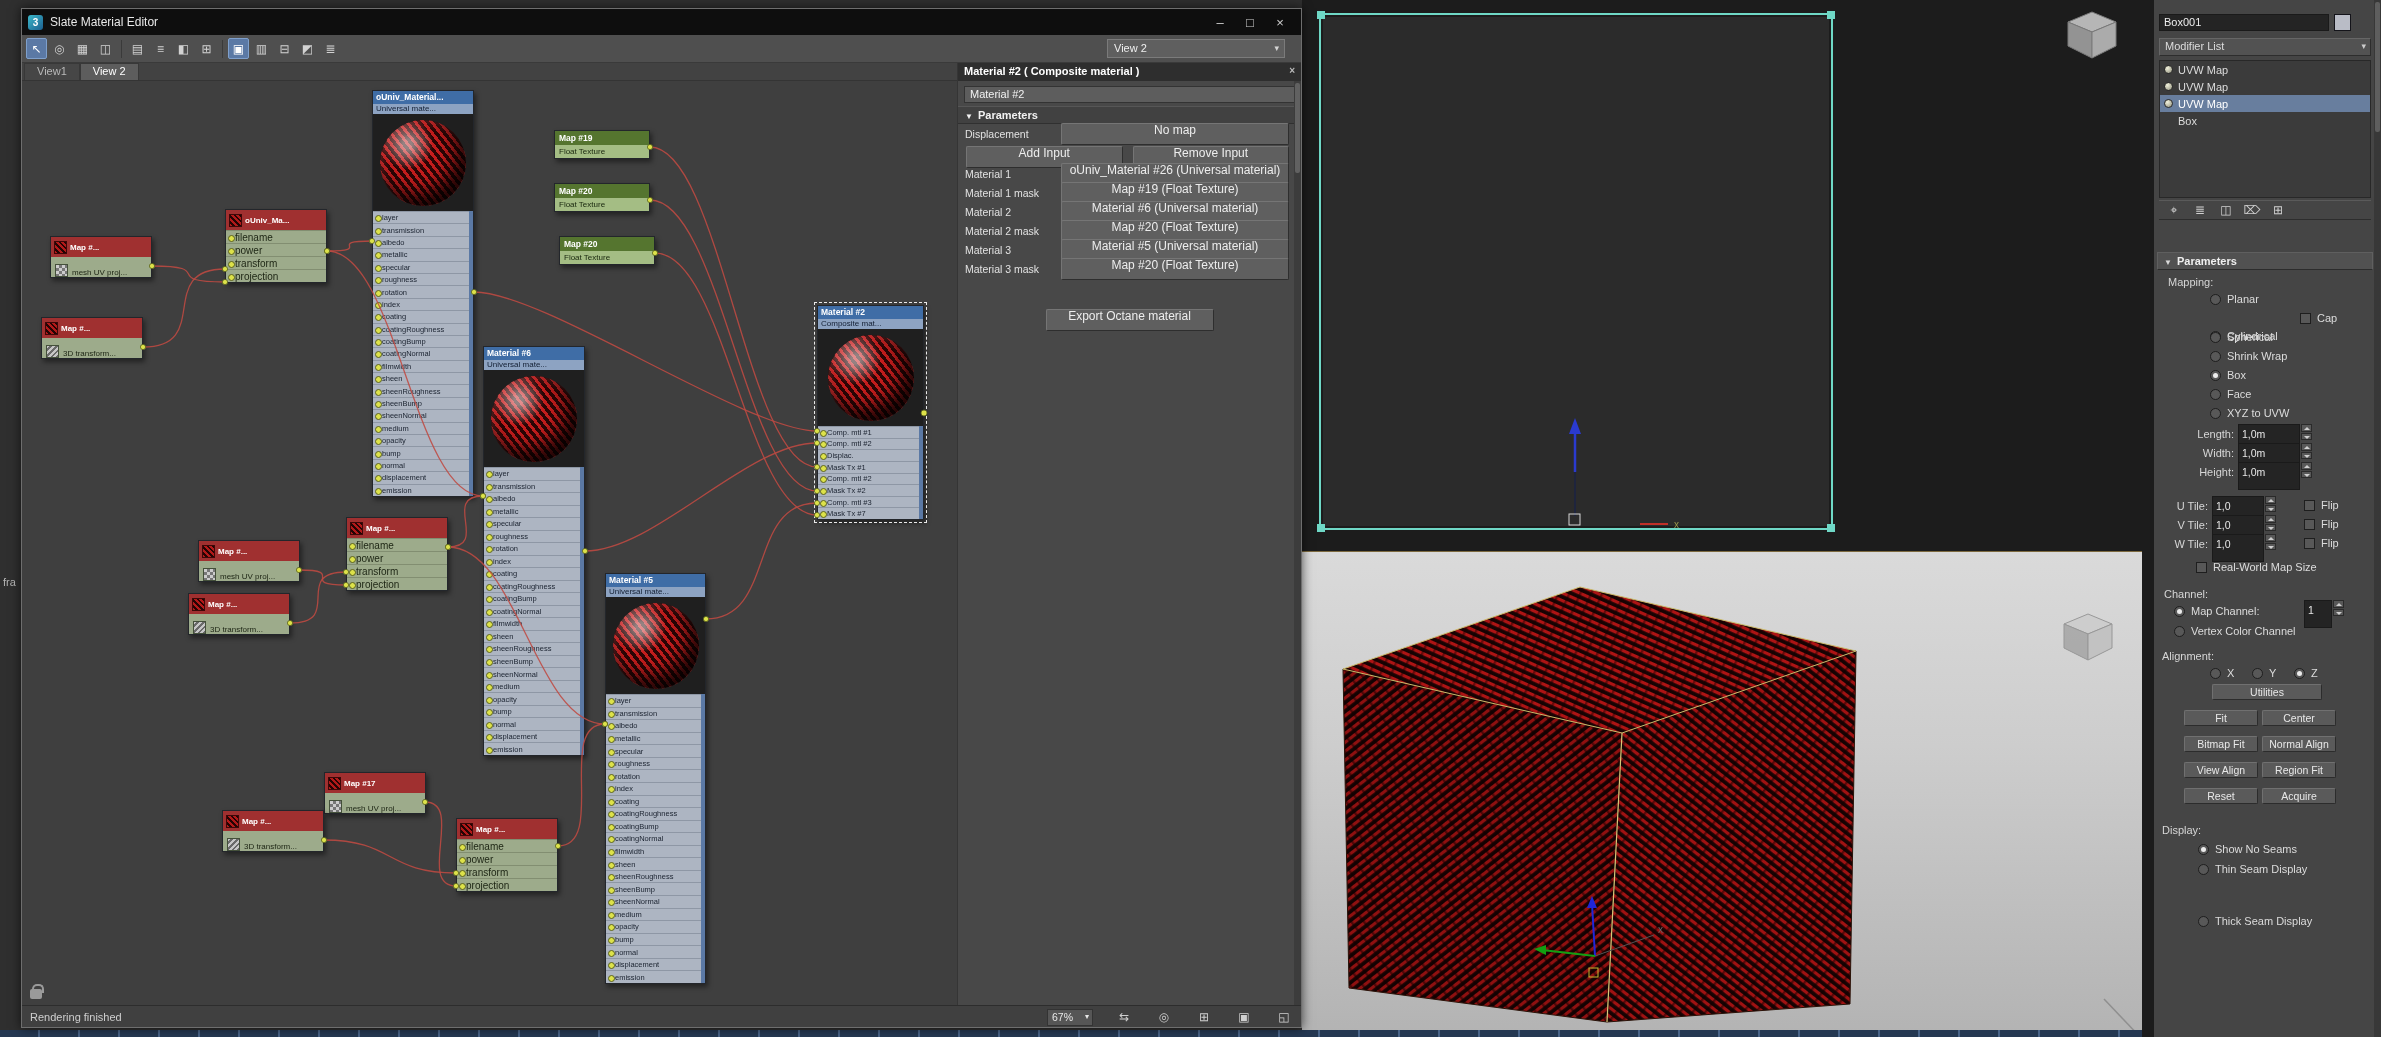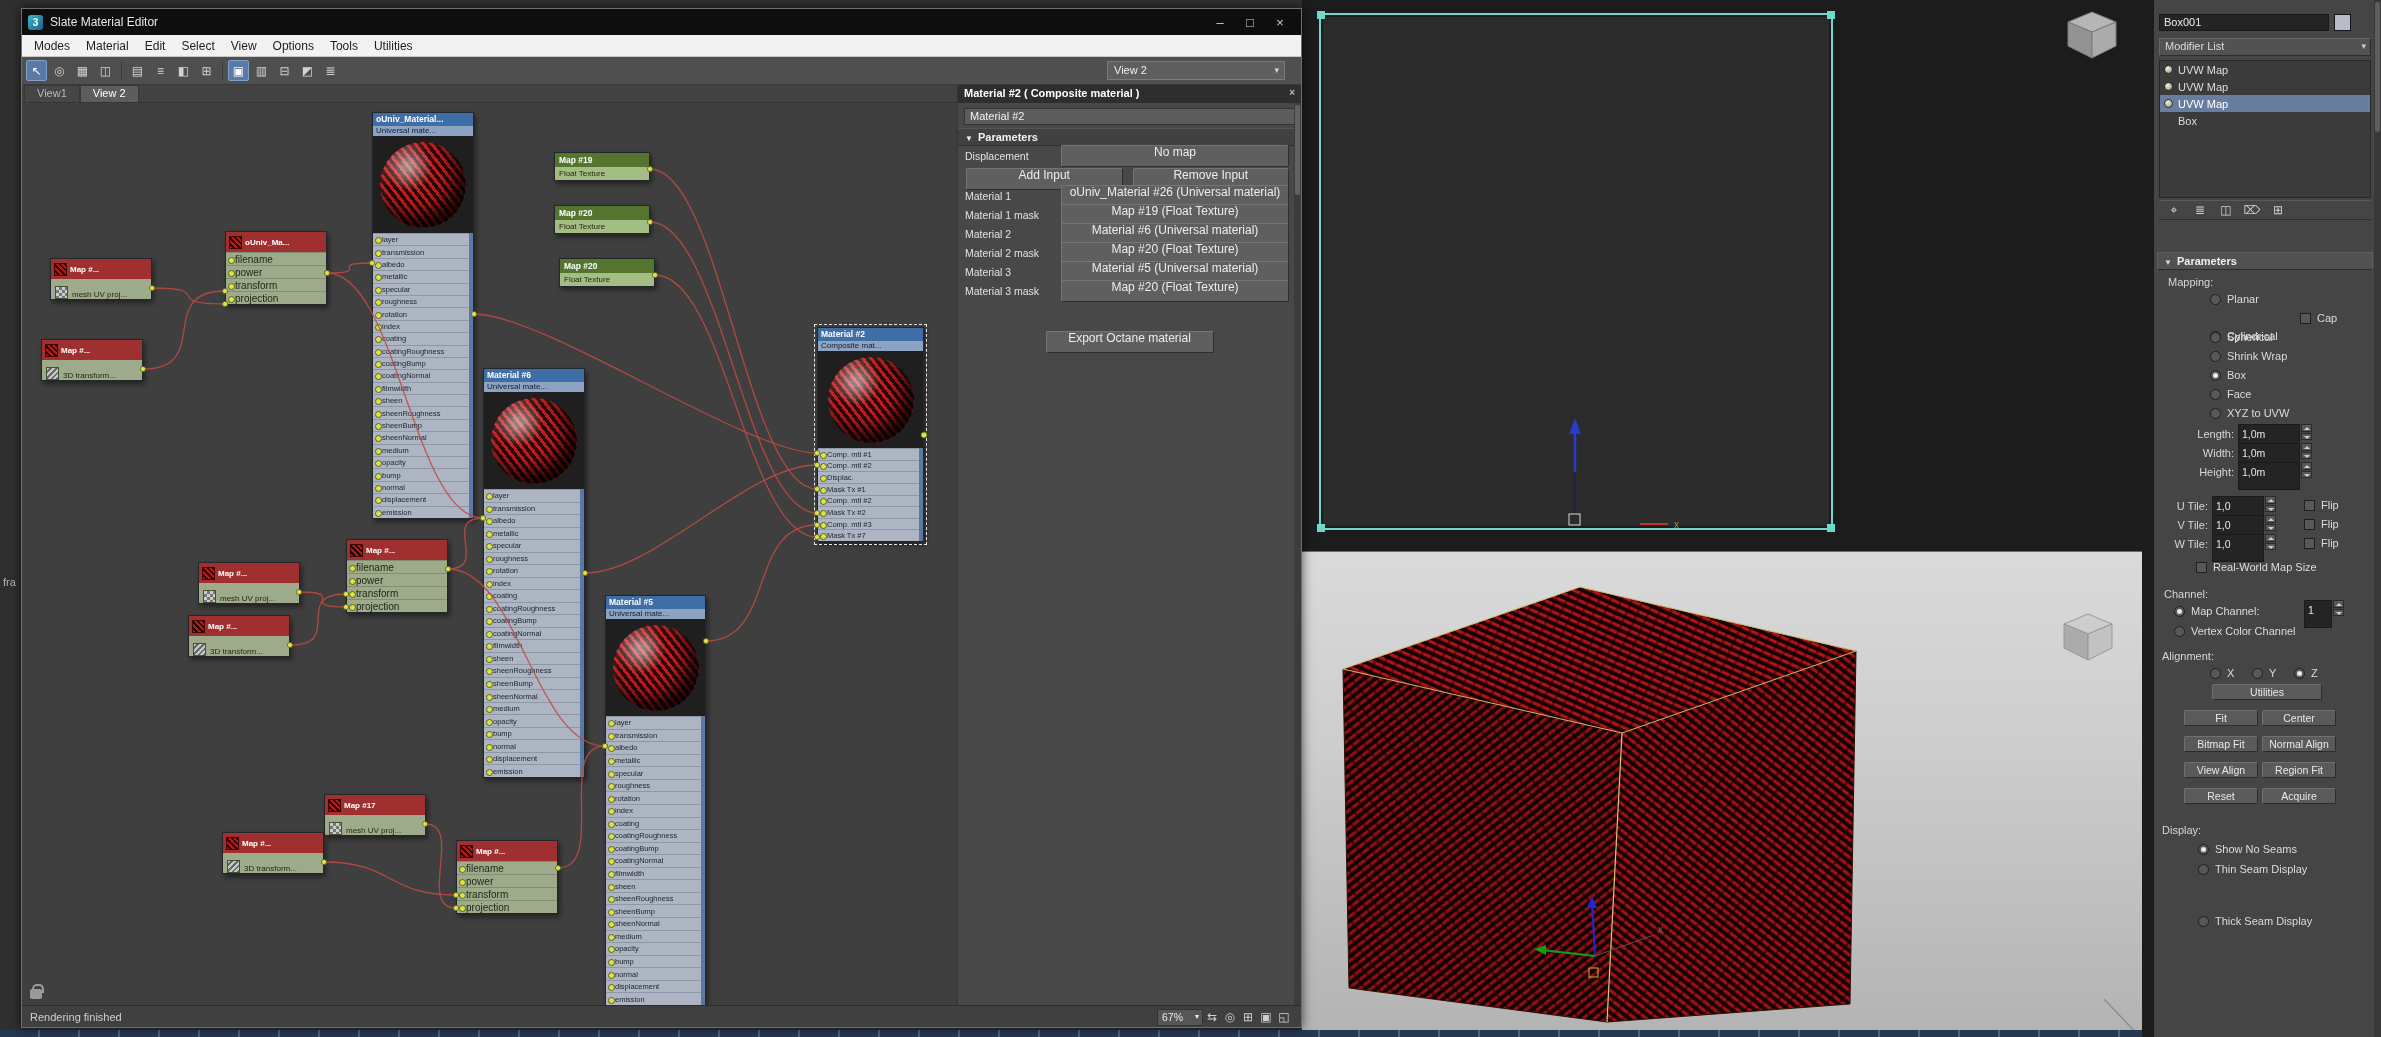--- a/index.html
+++ b/index.html
@@ -133,21 +133,21 @@
     border-radius:2px; color:#ededed; font-size:12px; line-height:13px; text-align:center; white-space:nowrap; overflow:hidden; text-overflow:ellipsis; padding:0 4px; }
   .pp-2btn { display:flex; gap:10px; padding:3px 12px 3px 8px; height:21px; }
   .pp-2btn .pp-btn { flex:1; }
   .pp-export { display:flex; justify-content:center; padding:6px 0;margin-top:25px; }
   .pp-export .pp-btn { flex:none; width:168px; }
   #pp-scroll { position:absolute; right:0; top:18px; bottom:0; width:7px; background:#3c3c3c; }
   #pp-scroll .thumb { position:absolute; left:1px; top:2px; width:5px; height:90px; background:#616161; border-radius:2px; }
 
   #statusbar { height:22px; background:#404040; border-top:1px solid #2d2d2d; display:flex; align-items:center; padding:0 8px; flex:none; position:relative; }
   #statusbar .msg { color:#cfcfcf; font-size:11px; }
-  #status-right { position:absolute; right:8px; top:2px; display:flex; align-items:center; gap:0; }
+  #status-right { position:absolute; right:8px; top:2px; display:flex; align-items:center; gap:22px; }
   #zoom-combo { width:46px; height:17px; background:#565656; border:1px solid #333; color:#e8e8e8; font-size:10.5px; padding:1px 4px; position:relative; }
   #zoom-combo .arr { position:absolute; right:3px; top:2px; font-size:8px; }
   .sbtn { width:18px; height:18px; display:flex; align-items:center; justify-content:center; color:#cfcfcf; font-size:12px; }
 </style>
 </head>
 <body>
 
 <div id="page">
 
   <div id="vp-area">
@@ -408,30 +408,20 @@
     <div id="titlebar">
       <span class="app-icon">3</span>
       <span class="title">Slate Material Editor</span>
       <span class="winbtns">
         <span class="winbtn">–</span>
         <span class="winbtn">□</span>
         <span class="winbtn">×</span>
       </span>
     </div>
 
-    <div id="menubar">
-      <span class="menu-item">Modes</span>
-      <span class="menu-item">Material</span>
-      <span class="menu-item">Edit</span>
-      <span class="menu-item">Select</span>
-      <span class="menu-item">View</span>
-      <span class="menu-item">Options</span>
-      <span class="menu-item">Tools</span>
-      <span class="menu-item">Utilities</span>
-    </div>
 
     <div id="toolbar">
       <span class="tbtn active">↖</span>
       <span class="tbtn">◎</span>
       <span class="tbtn">▦</span>
       <span class="tbtn">◫</span>
       <span class="tsep"></span>
       <span class="tbtn">▤</span>
       <span class="tbtn">≡</span>
       <span class="tbtn">◧</span>

